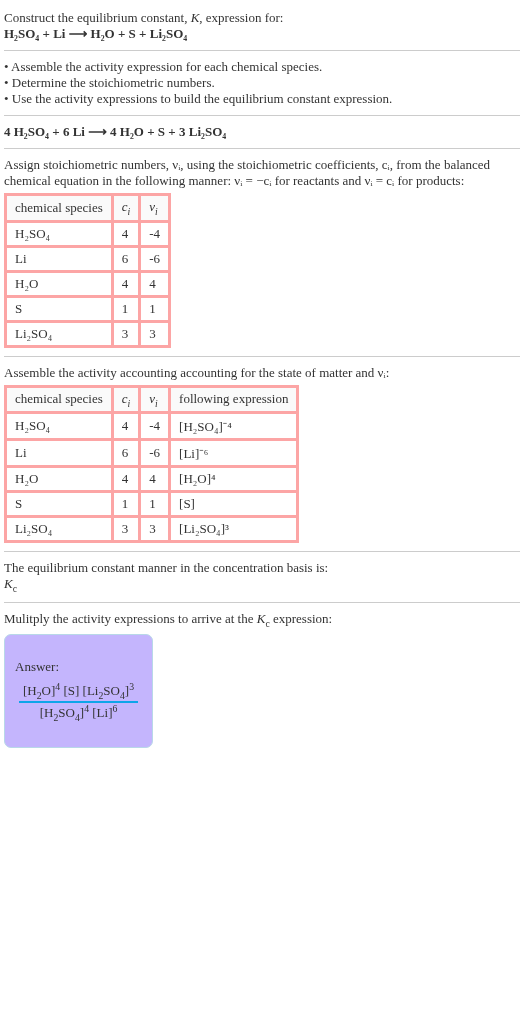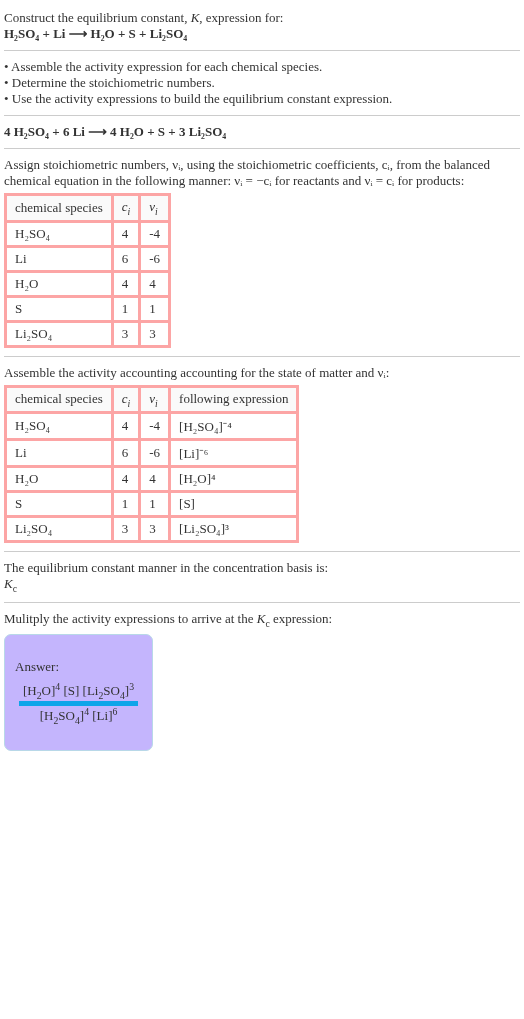--- a/index.html
+++ b/index.html
@@ -56,21 +56,21 @@
     flex-wrap: wrap;
     font-size: 13px;
   }
   .frac {
     display: inline-flex;
     flex-direction: column;
     align-items: center;
     vertical-align: middle;
     margin: 0 4px;
   }
-  .frac .num { border-bottom: 5px solid #0ea5e9; padding: 0 4px; text-align: right; }
+  .frac .num { border-bottom: 2px solid #0ea5e9; padding: 0 4px; text-align: right; }
   .frac .den { padding: 0 4px; font-family: Liberation Serif, serif; }
   .italic { font-style: italic; }
 </style>
 </head>
 <body>
 
 <div class="section">
   <div>Construct the equilibrium constant, <span class="italic">K</span>, expression for:</div>
   <div class="chem">H₂SO₄ + Li ⟶ H₂O + S + Li₂SO₄</div>
 </div>

